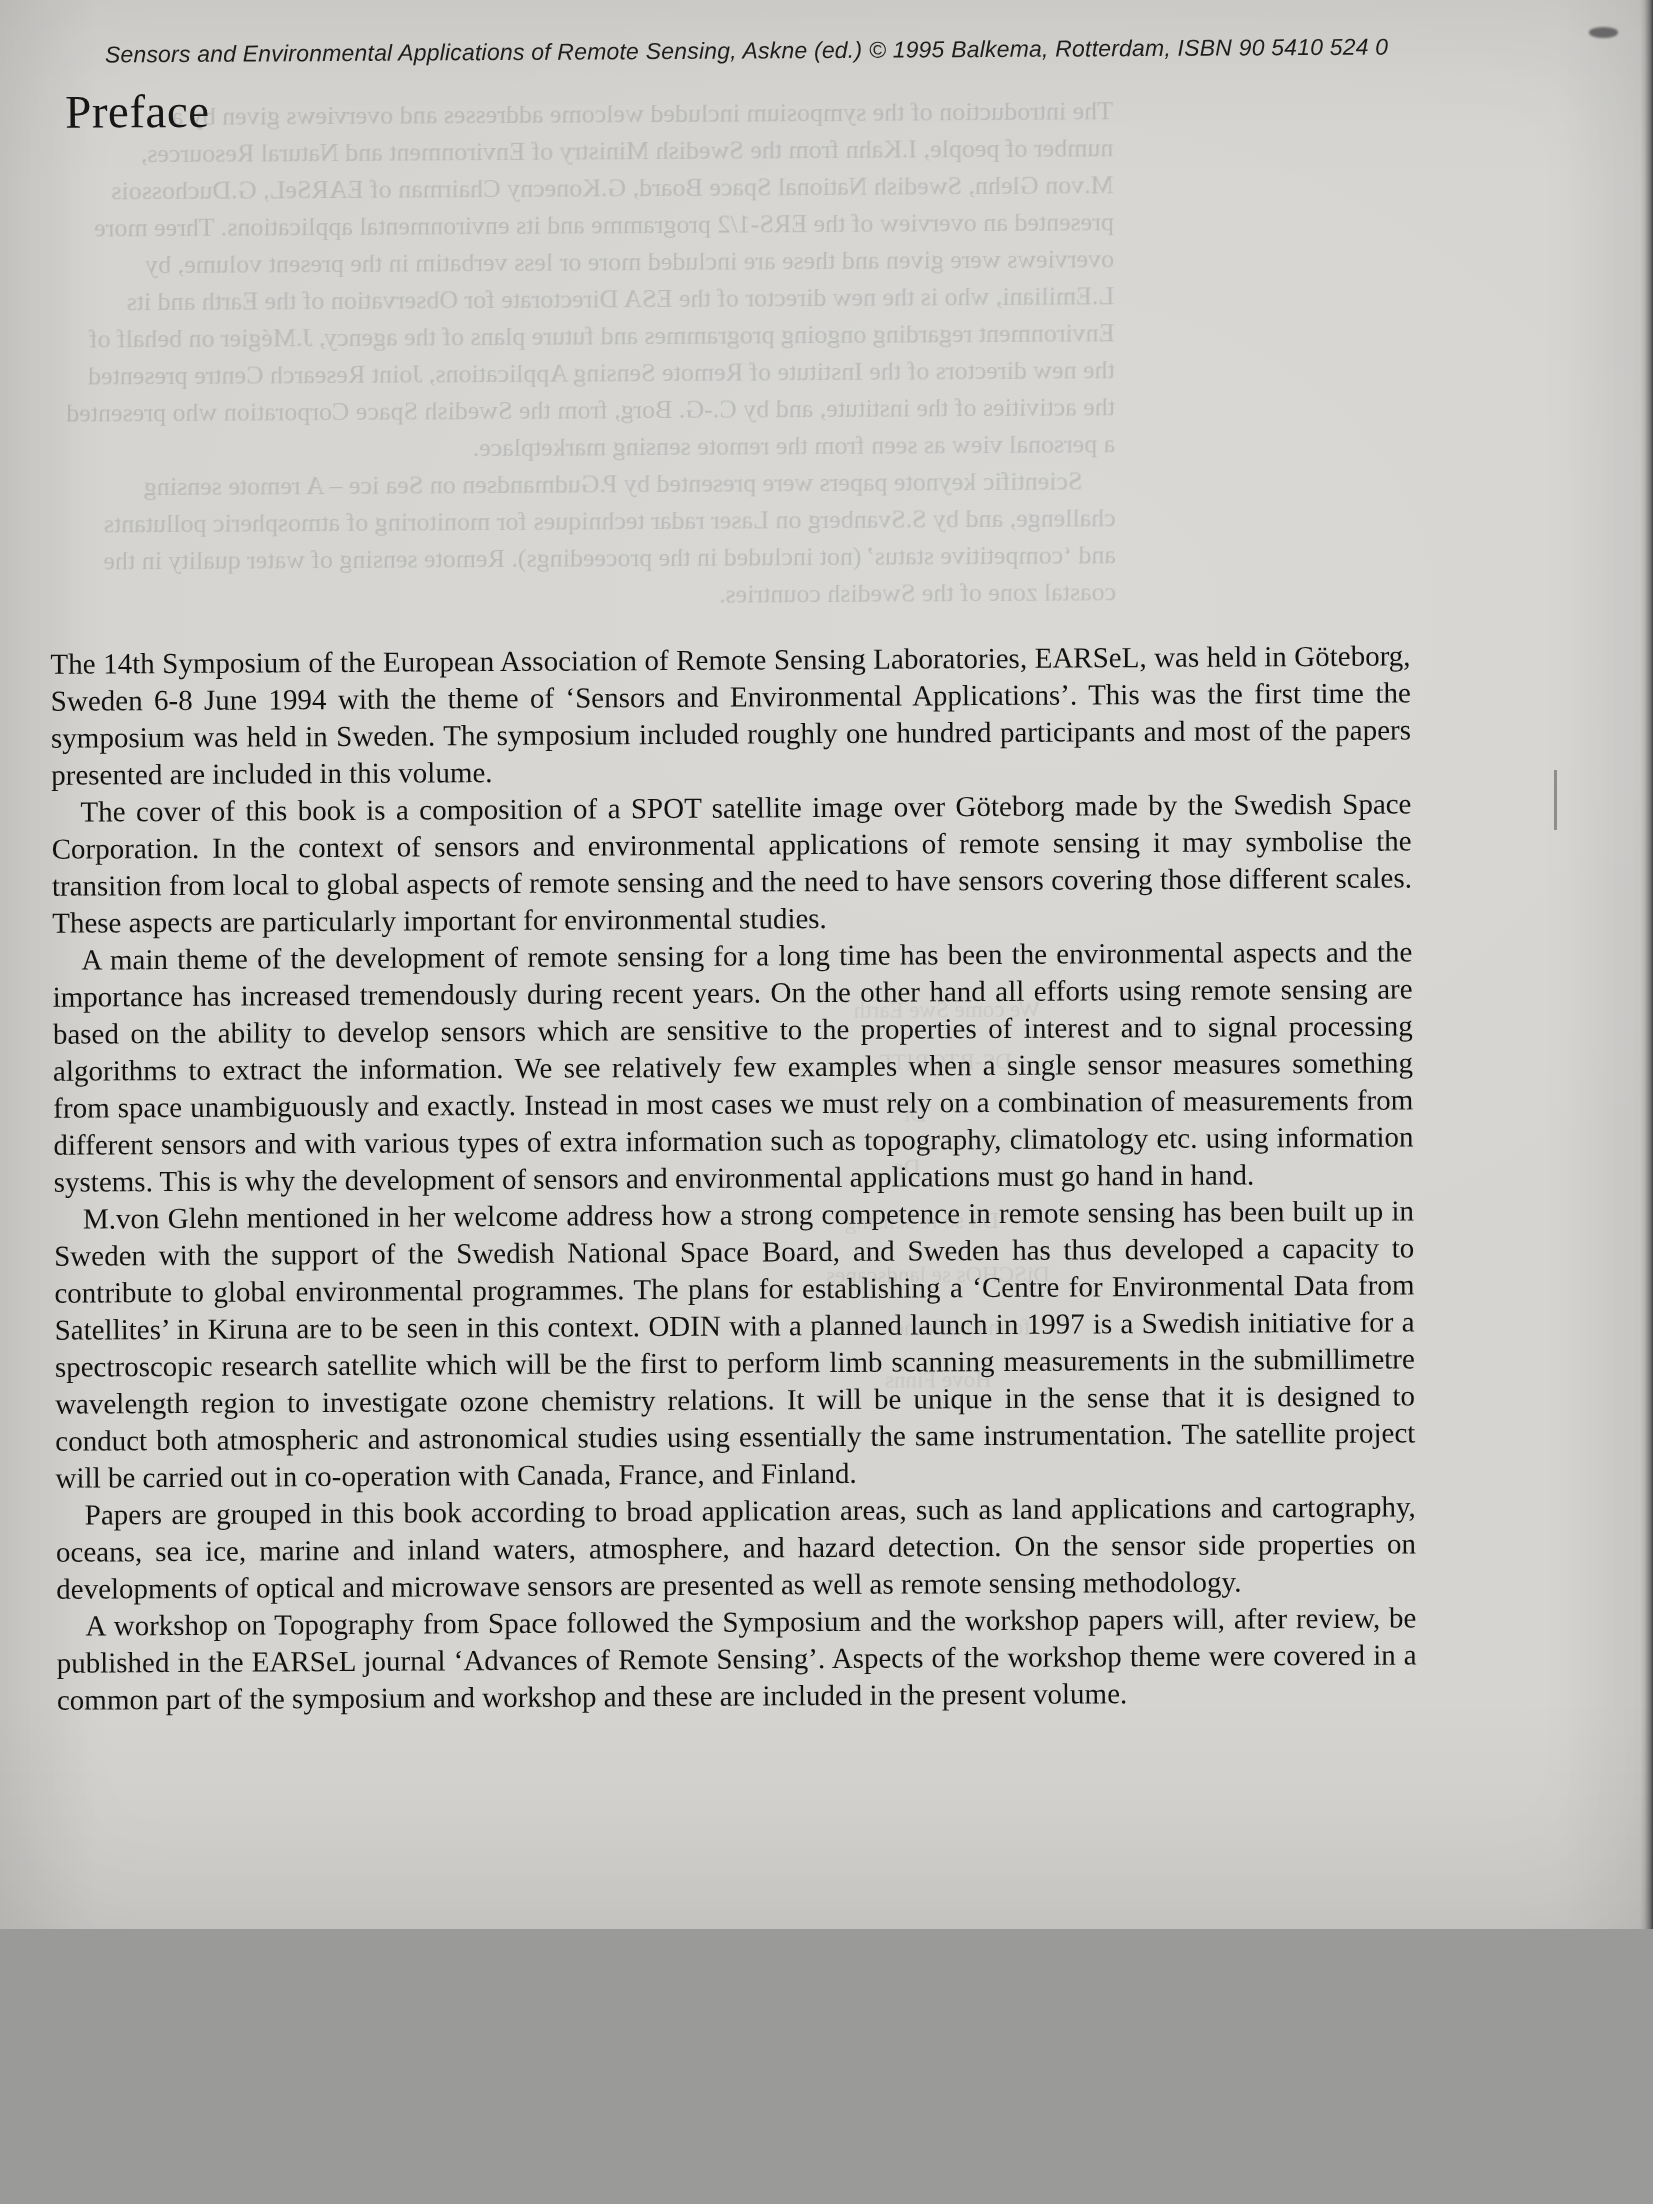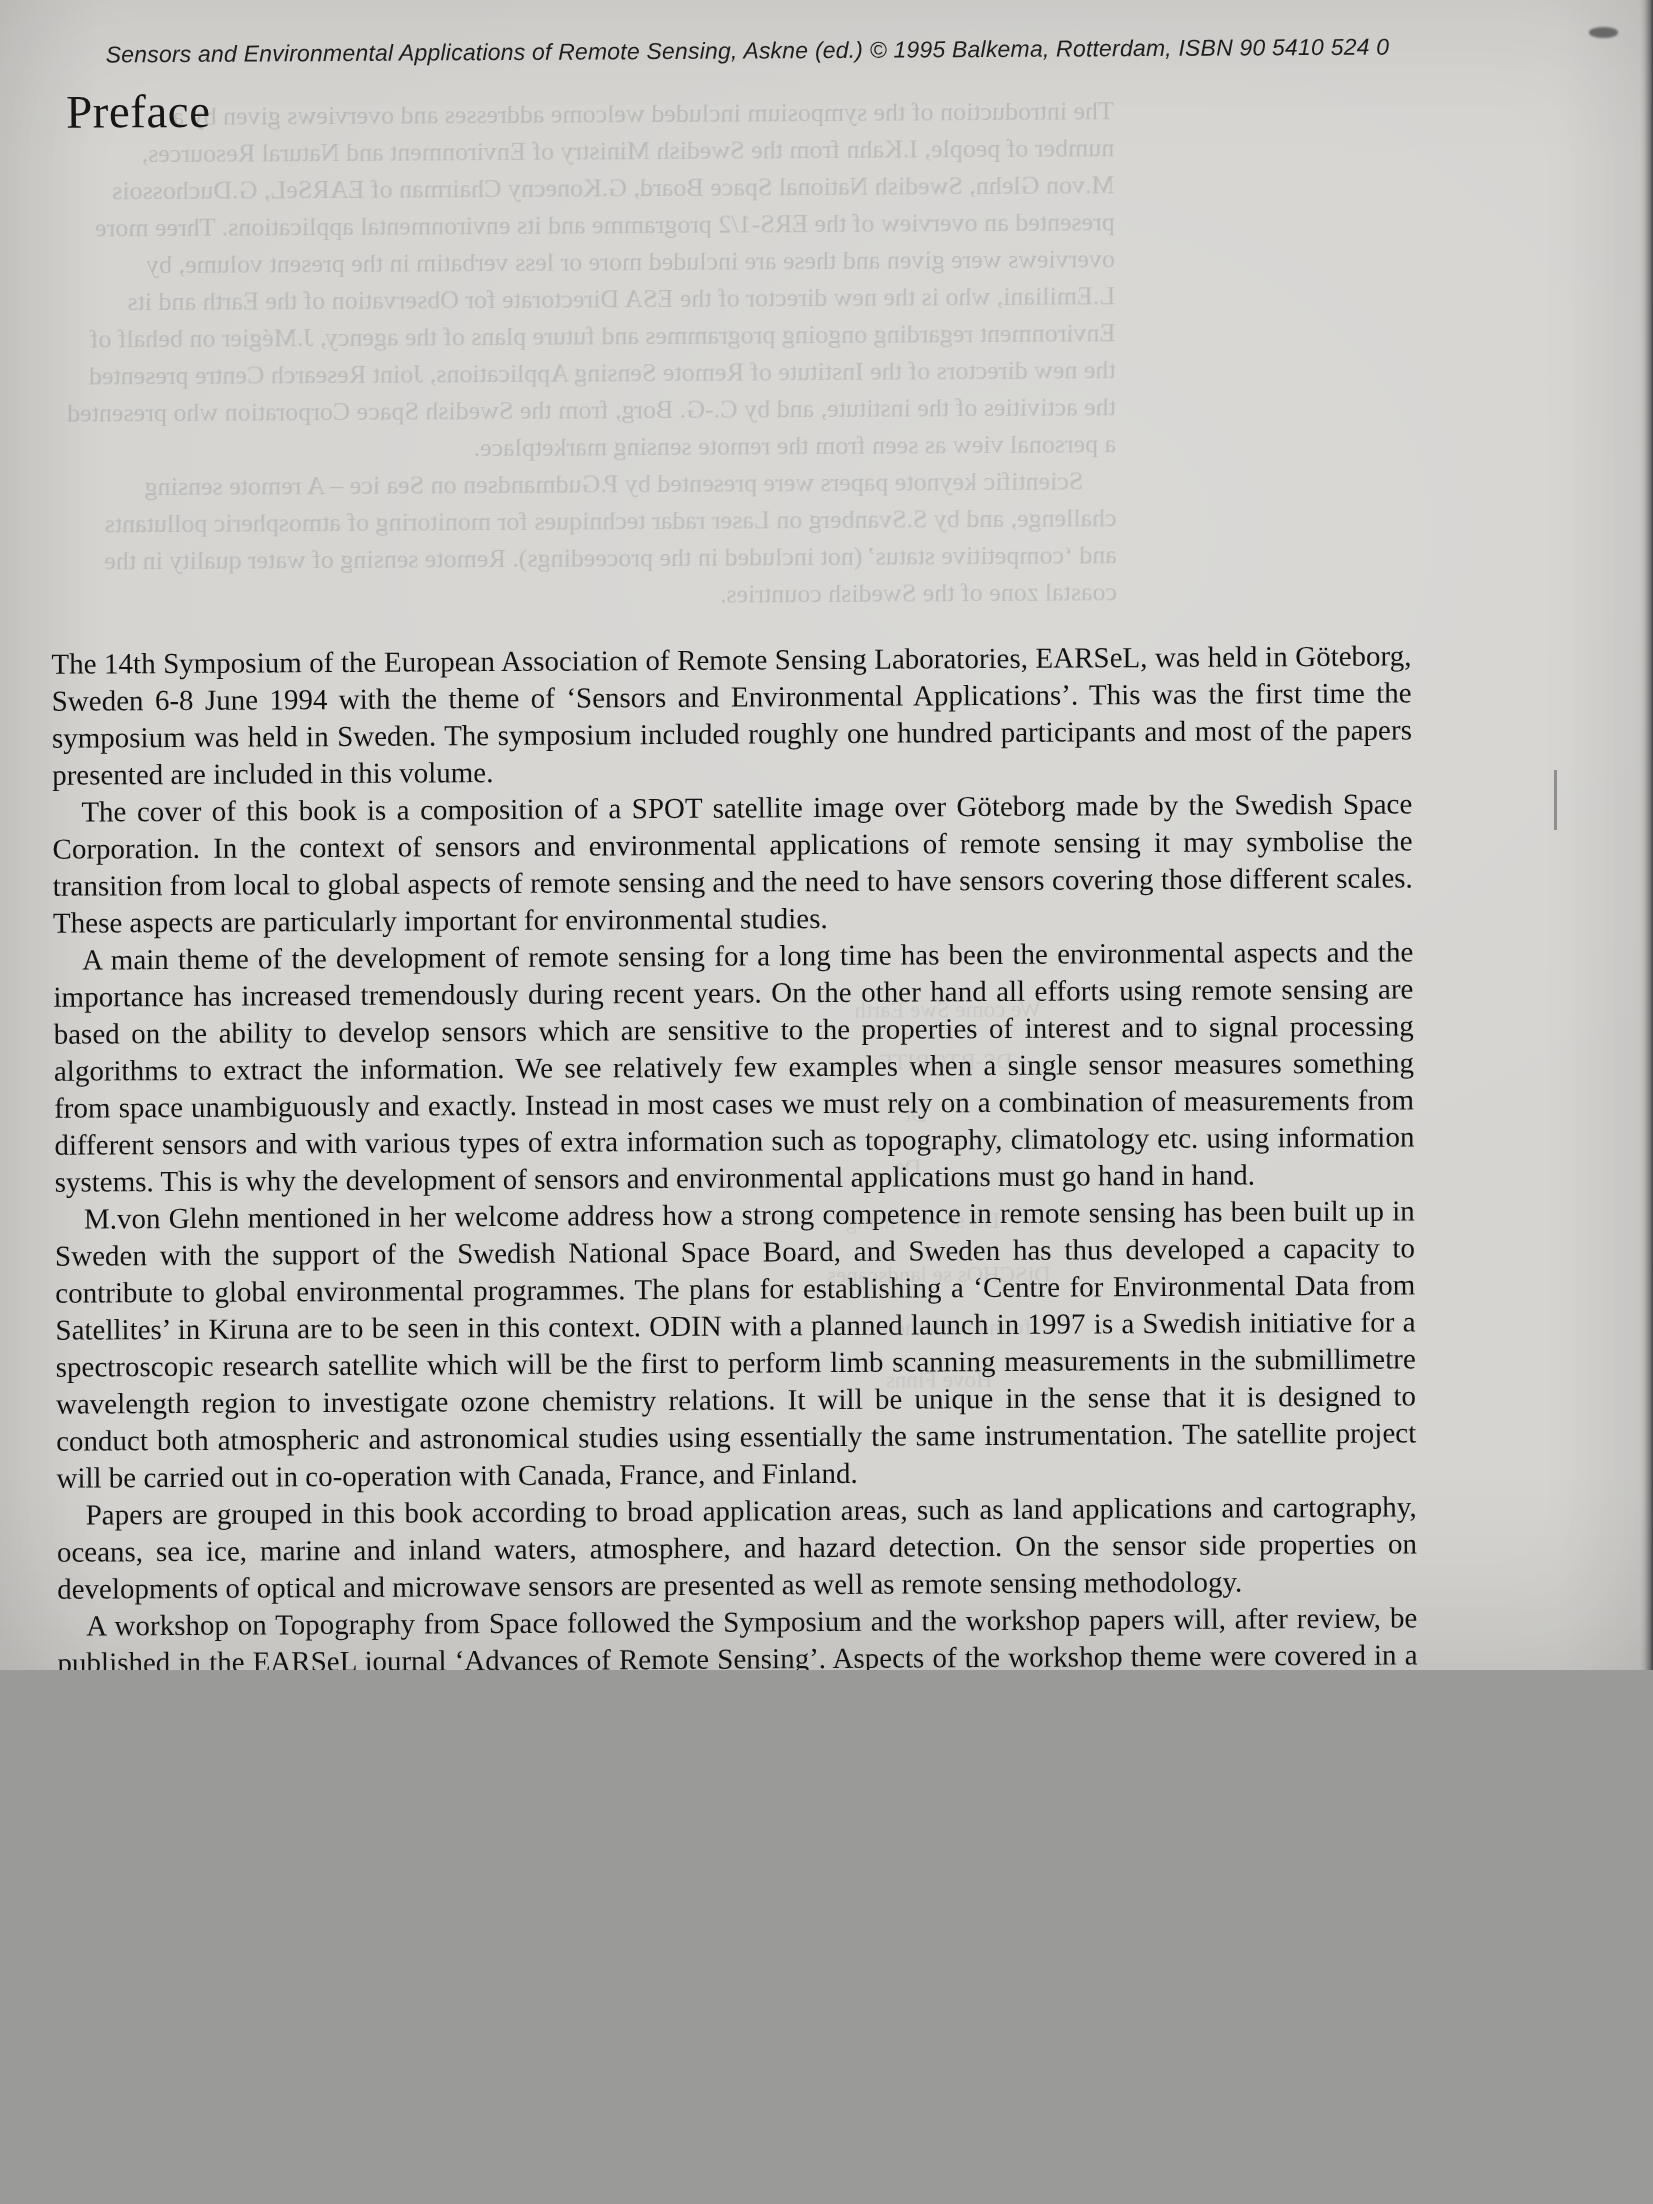--- a/index.html
+++ b/index.html
@@ -1,18 +1,18 @@
 <!DOCTYPE html>
 <html lang="en"><head>
 <meta charset="utf-8">
 <style>
   html,body{margin:0;padding:0;background:#9a9a98;}
   .page{
     position:relative;
-    width:1654px;height:1670px;
+    width:1654px;height:1929px;
     overflow:hidden;
     background:
       radial-gradient(ellipse 1359px 1067px at 62% 32%, rgba(255,255,255,0.10), rgba(255,255,255,0) 70%),
       linear-gradient(to right, rgba(0,0,0,0.06) 0%, rgba(0,0,0,0) 6%, rgba(0,0,0,0) 94%, rgba(0,0,0,0.05) 100%),
       linear-gradient(to bottom, rgba(0,0,0,0.02) 0%, rgba(0,0,0,0) 10%, rgba(0,0,0,0) 88%, rgba(0,0,0,0.05) 100%),
       #d5d4d1;
     box-shadow: inset 0 0 136px rgba(0,0,0,0.07);
     font-family:"Liberation Serif", serif;
     color:#141414;
   }

